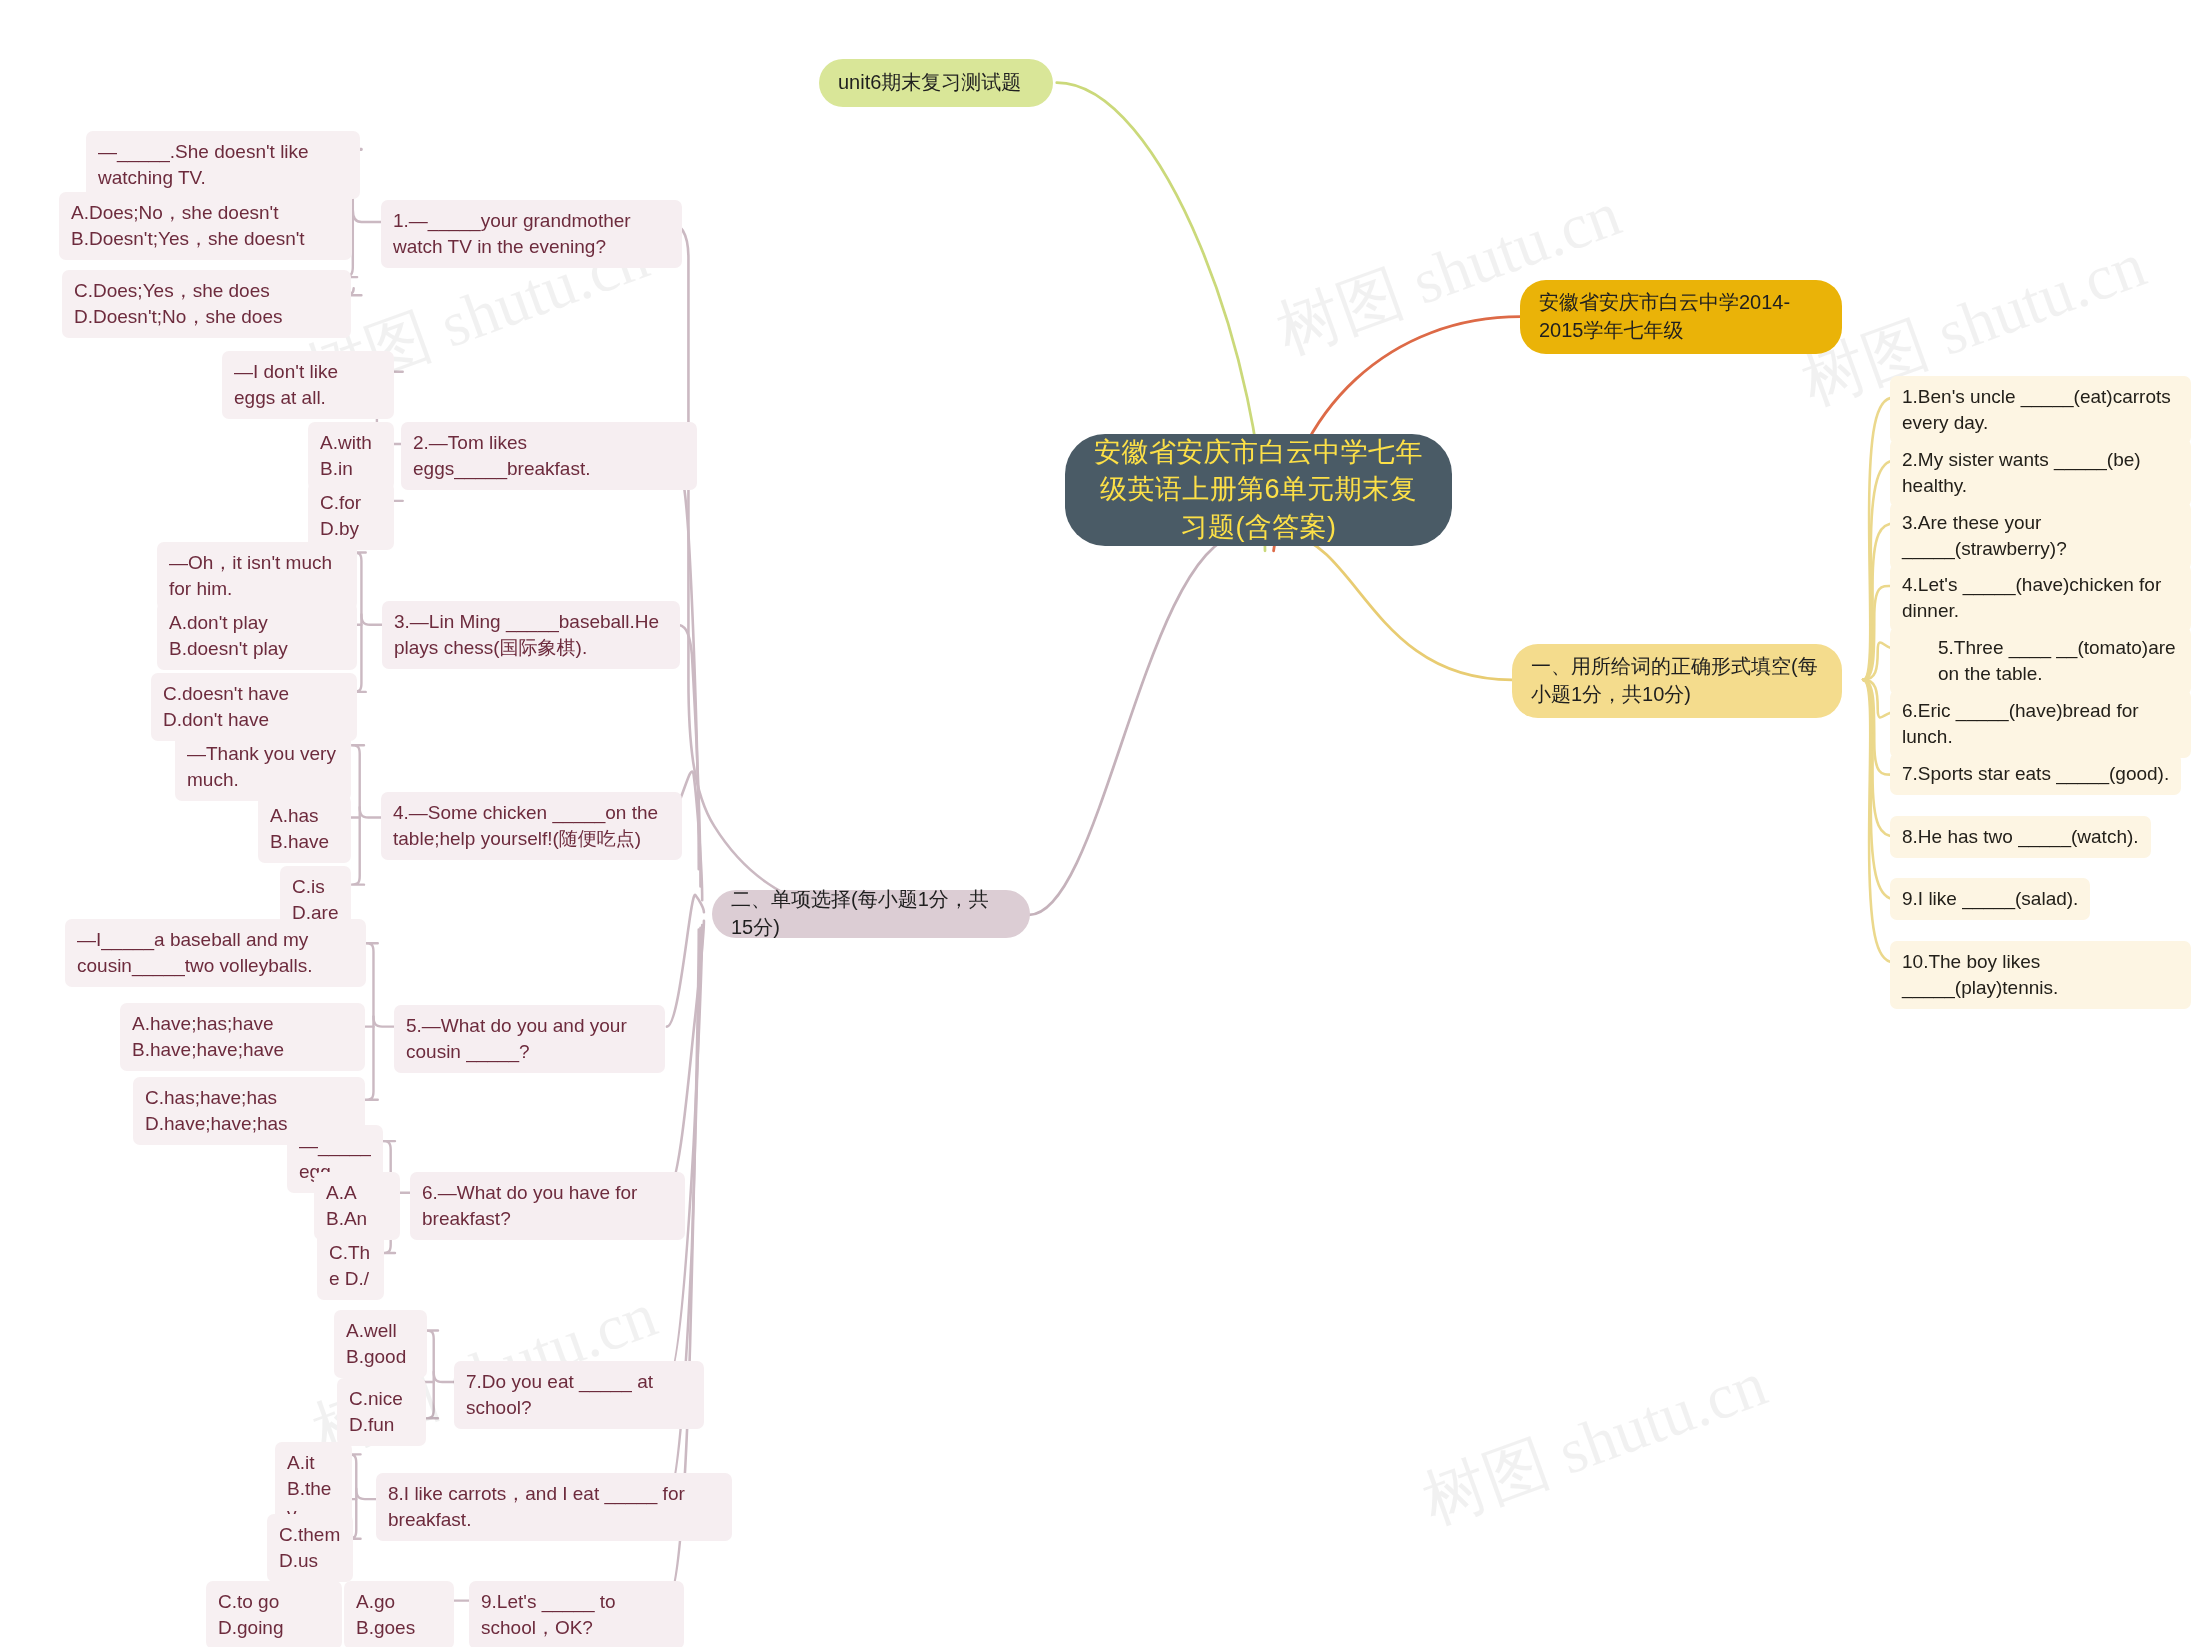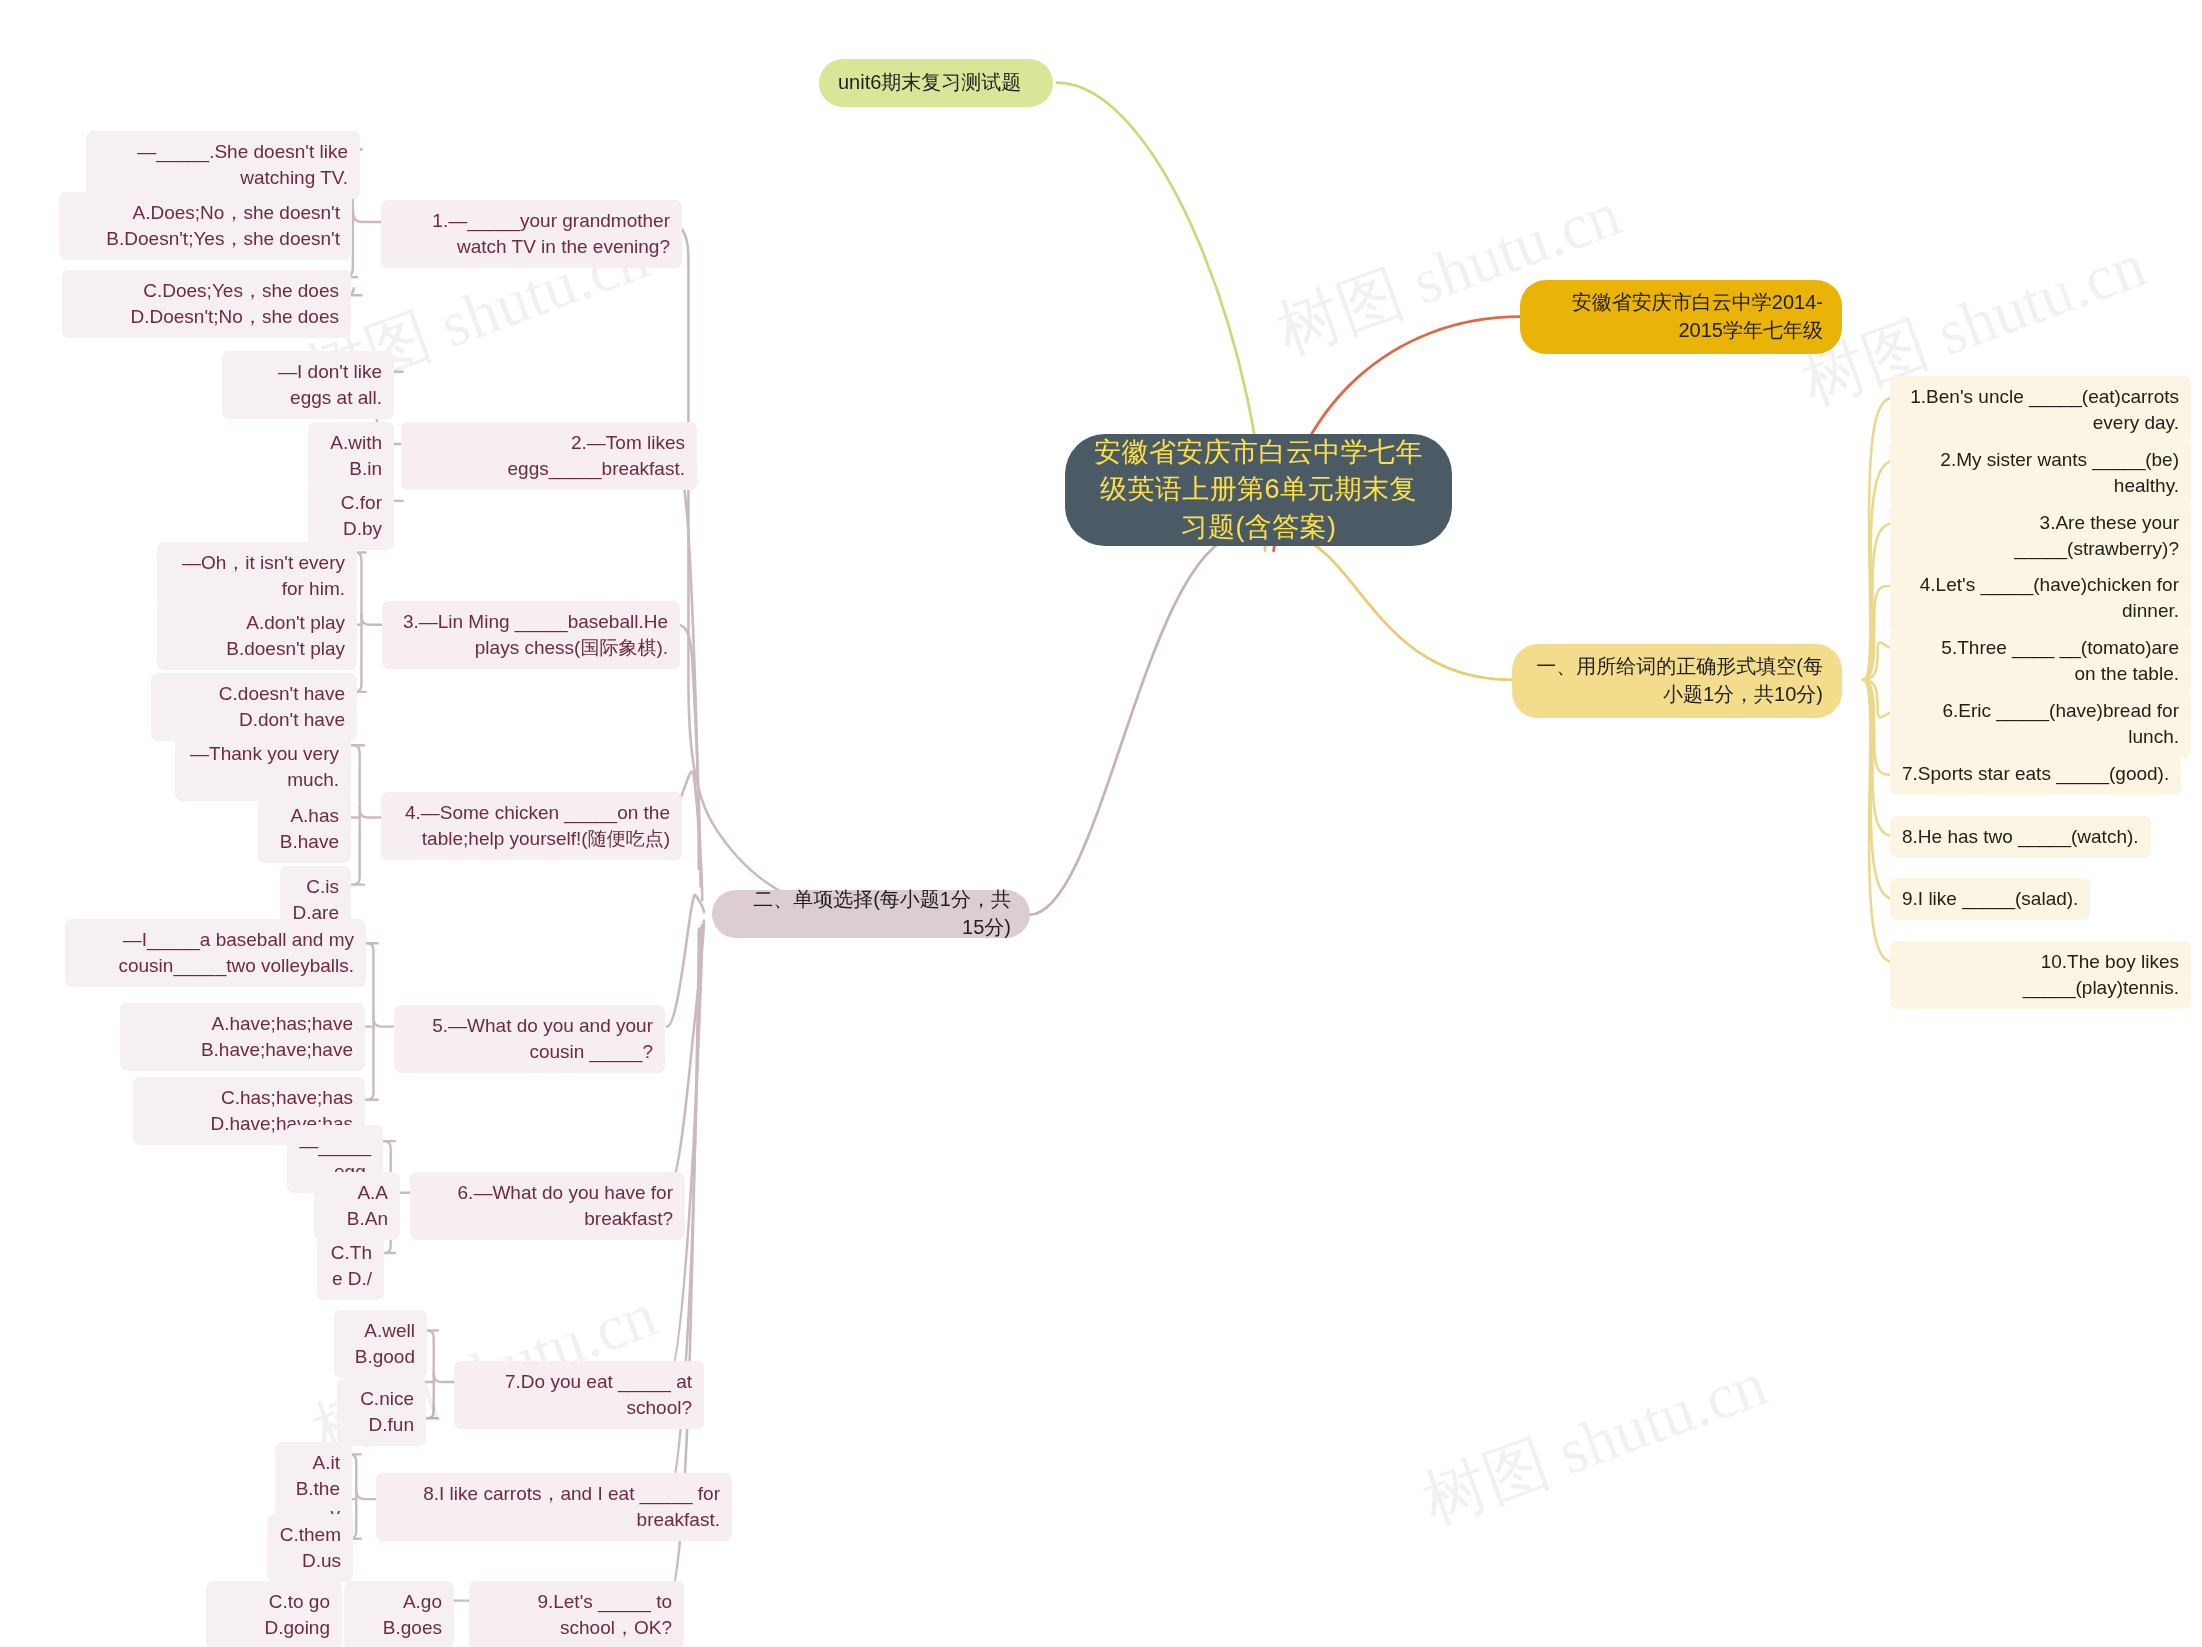--- a/index.html
+++ b/index.html
@@ -26,21 +26,20 @@
   }
   .node {
     position: absolute;
     z-index: 3;
     display: flex;
     align-items: center;
     border-radius: 8.6px;
     white-space: pre-wrap;
     word-break: break-word;
     line-height: 1.38;
-    text-align: right;
   }
 
   
   .root {
     background: #4a5b66;
     color: #fde047;
     border-radius: 40px;
     font-size: 27px;
     text-align: center;
     justify-content: center;
@@ -208,21 +207,21 @@
   <div class="node leaf-pink" style="left:86px; top:131px; width:274px;">—_____.She doesn't like watching TV.</div>
   <div class="node leaf-pink" style="left:59px; top:192px; width:293px;">A.Does;No，she doesn't B.Doesn't;Yes，she doesn't</div>
   <div class="node leaf-pink" style="left:62px; top:270px; width:289px;">C.Does;Yes，she does D.Doesn't;No，she does</div>
 
   <div class="node leaf-pink q" style="left:401px; top:422px; width:296px;">2.—Tom likes eggs_____breakfast.</div>
   <div class="node leaf-pink" style="left:222px; top:351px; width:172px;">—I don't like eggs at all.</div>
   <div class="node leaf-pink" style="left:308px; top:422px; width:86px;">A.with B.in</div>
   <div class="node leaf-pink" style="left:308px; top:482px; width:86px;">C.for D.by</div>
 
   <div class="node leaf-pink q" style="left:382px; top:601px; width:298px;">3.—Lin Ming _____baseball.He plays chess(国际象棋).</div>
-  <div class="node leaf-pink" style="left:157px; top:542px; width:200px;">—Oh，it isn't every for him.</div>
+  <div class="node leaf-pink" style="left:157px; top:542px; width:200px;">—Oh，it isn't much for him.</div>
   <div class="node leaf-pink" style="left:157px; top:602px; width:200px;">A.don't play B.doesn't play</div>
   <div class="node leaf-pink" style="left:151px; top:673px; width:206px;">C.doesn't have D.don't have</div>
 
   <div class="node leaf-pink q" style="left:381px; top:792px; width:301px;">4.—Some chicken _____on the table;help yourself!(随便吃点)</div>
   <div class="node leaf-pink" style="left:175px; top:733px; width:176px;">—Thank you very much.</div>
   <div class="node leaf-pink" style="left:258px; top:795px; width:93px;">A.has B.have</div>
   <div class="node leaf-pink" style="left:280px; top:866px; width:71px;">C.is D.are</div>
 
   <div class="node leaf-pink q" style="left:394px; top:1005px; width:271px;">5.—What do you and your cousin _____?</div>
   <div class="node leaf-pink" style="left:65px; top:919px; width:301px;">—I_____a baseball and my cousin_____two volleyballs.</div>

